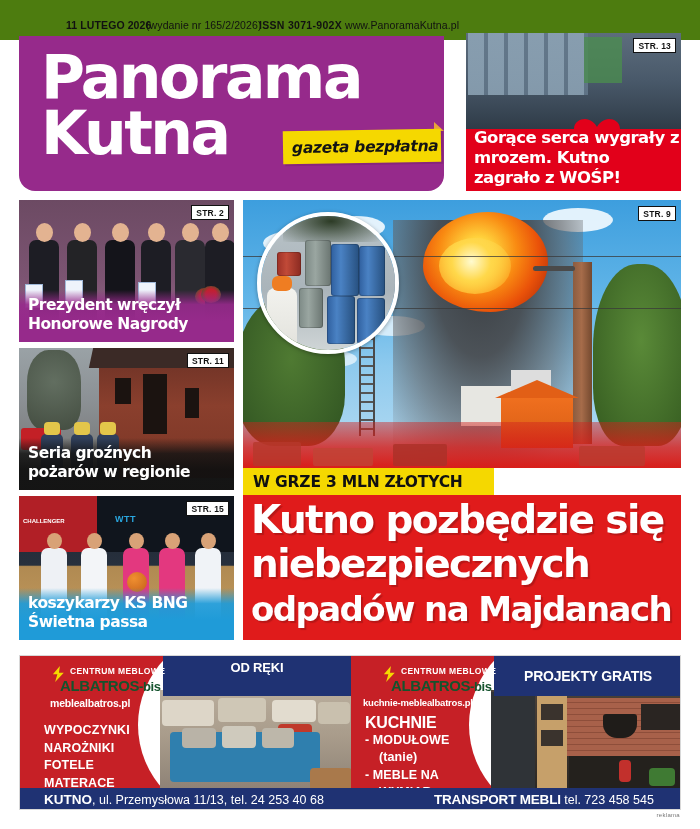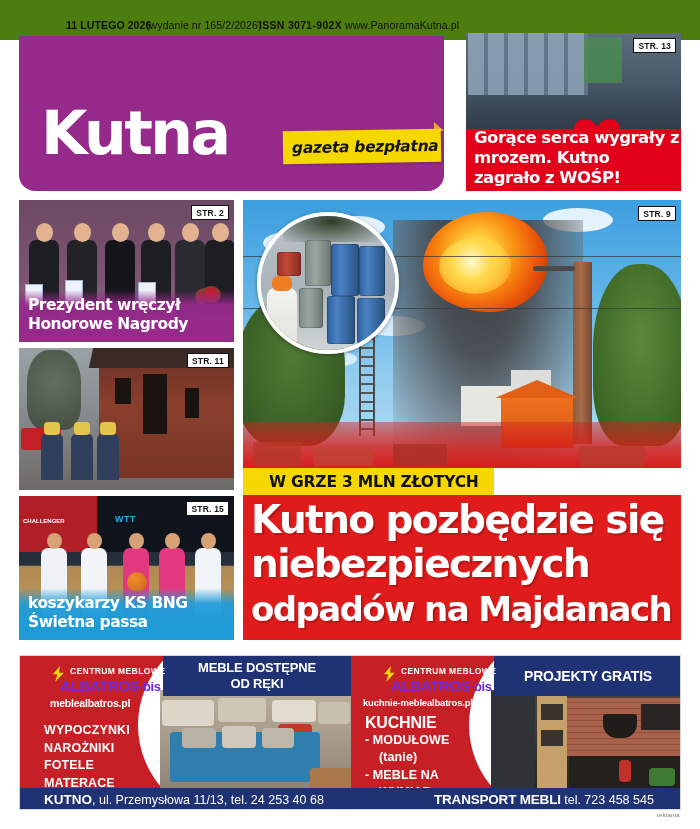--- a/index.html
+++ b/index.html
@@ -240,21 +240,21 @@
   }
   .worker::before { content:''; position:absolute; left:5px; top:-12px; width:20px;height:15px;border-radius:6px; background:#ef7d22; }
   .inset-leaf { position:absolute; top:0; left:22px; width:96px; height:26px;
     background:radial-gradient(ellipse at 50% 20%,#2c3b25,rgba(44,59,37,0)); }
 
   .kicker {
     position:absolute; left:0; top:268px; width:251px; height:27px;
     background:#f5d800; display:flex; align-items:center;
   }
   .kicker span {
-    padding-left:26px; font-size:15.5px; font-weight:bold; color:#111;
+    padding-left:10px; font-size:15.5px; font-weight:bold; color:#111;
     letter-spacing:-.2px; font-family:"DejaVu Sans",sans-serif;
   }
   .head-red {
     position:absolute; left:0; top:295px; width:438px; height:145px;
     background:#e01b1b;
   }
   .head-red .hl {
     position:absolute; left:8px; color:#fff; font-weight:bold;
     font-family:"DejaVu Sans",sans-serif; letter-spacing:-1.6px;
     text-shadow:2px 2px 1px rgba(0,0,0,.18); white-space:nowrap;
@@ -291,21 +291,21 @@
   .bolt {
     position:absolute; left:0; top:2px; width:16px; height:16px;
     background:#f5d800;
     clip-path:polygon(62% 0,18% 52%,46% 52%,32% 100%,86% 42%,56% 42%);
   }
   .cm-text {
     position:absolute; left:20px; top:2px; color:#fff;
     font-size:8.5px; font-weight:bold; letter-spacing:.4px;
   }
   .albatros {
-    position:absolute; left:10px; top:13px; color:#6d28d9;
+    position:absolute; left:10px; top:13px; color:#14532d;
     font-size:15px; font-weight:bold; letter-spacing:-.4px;
   }
   .albatros em { font-style:normal; font-size:13px; }
   .adurl {
     position:absolute; left:0px; top:33px; color:#fff;
     font-size:10.5px; font-weight:bold; letter-spacing:-.2px;
   }
   .ad-list {
     position:absolute; left:24px; top:66px; color:#fff;
     font-size:12.5px; font-weight:bold; line-height:17.5px; letter-spacing:.1px;
@@ -336,20 +336,21 @@
 <div class="masthead-bar">
   <div class="dateline">
     <span class="dl-date">11 LUTEGO 2026</span>
     <span class="dl-issue">(wydanie nr 165/2/2026)</span>
     <span class="dl-issn">ISSN 3071-902X</span>
     <span class="dl-web">www.PanoramaKutna.pl</span>
   </div>
 </div>
 
 <div class="logo-block">
+  <div class="logo-line1">Panorama</div>
   <div class="logo-line2">Kutna</div>
 </div>
 <div class="tag-fold"></div>
 <div class="free-tag">
   <span>gazeta bezpłatna</span>
 </div>
 
 <div class="teaser-tr">
   <div class="tr-photo">
     <div class="tr-bg"></div>
@@ -420,20 +421,24 @@
       <div class="bldg"></div>
       <div class="roof"></div>
       <div class="win" style="left:96px;top:30px;width:16px;height:26px;"></div>
       <div class="win" style="left:124px;top:26px;width:24px;height:60px;"></div>
       <div class="win" style="left:166px;top:40px;width:14px;height:30px;"></div>
       <div class="truck"></div>
       <div class="ff" style="left:22px;"></div>
       <div class="ff" style="left:52px;"></div>
       <div class="ff" style="left:78px;"></div>
     </div>
+  </div>
+  <div class="t-cap cap-dark">
+    <div>Seria groźnych</div>
+    <div>pożarów w regionie</div>
   </div>
   <div class="str-badge" style="right:5px;top:5px;">STR. 11</div>
 </div>
 
 <div class="teaser-l t-l3">
   <div class="t-photo">
     <div class="p3">
       <div class="banner">
         <div class="txt">CHALLENGER</div>
         <div class="txt2">WTT</div>
@@ -519,21 +524,20 @@
       <div class="sofa" style="left:158px;top:12px;width:32px;height:22px;background:#c9c0ae;"></div>
       <div class="sofa" style="left:118px;top:34px;width:34px;height:18px;background:#c0392b;"></div>
       <div class="sofa" style="left:10px;top:42px;width:150px;height:50px;background:#2f7fae;"></div>
       <div class="sofa" style="left:22px;top:38px;width:34px;height:20px;background:#b9b3a7;"></div>
       <div class="sofa" style="left:62px;top:36px;width:34px;height:22px;background:#cfcabd;"></div>
       <div class="sofa" style="left:102px;top:38px;width:32px;height:20px;background:#bdb7aa;"></div>
       <div class="sofa" style="left:150px;top:78px;width:42px;height:22px;background:#a9794b;"></div>
     </div>
     <div class="ad-bluebar">
       <div class="t">
-        <div>MEBLE DOSTĘPNE</div>
         <div>OD RĘKI</div>
       </div>
     </div>
     <div class="brandline">
       <div class="bolt"></div>
       <div class="cm-text">CENTRUM MEBLOWE</div>
       <div class="albatros">
         <span>ALBATROS</span><em>-bis</em>
       </div>
       <div class="adurl">meblealbatros.pl</div>

